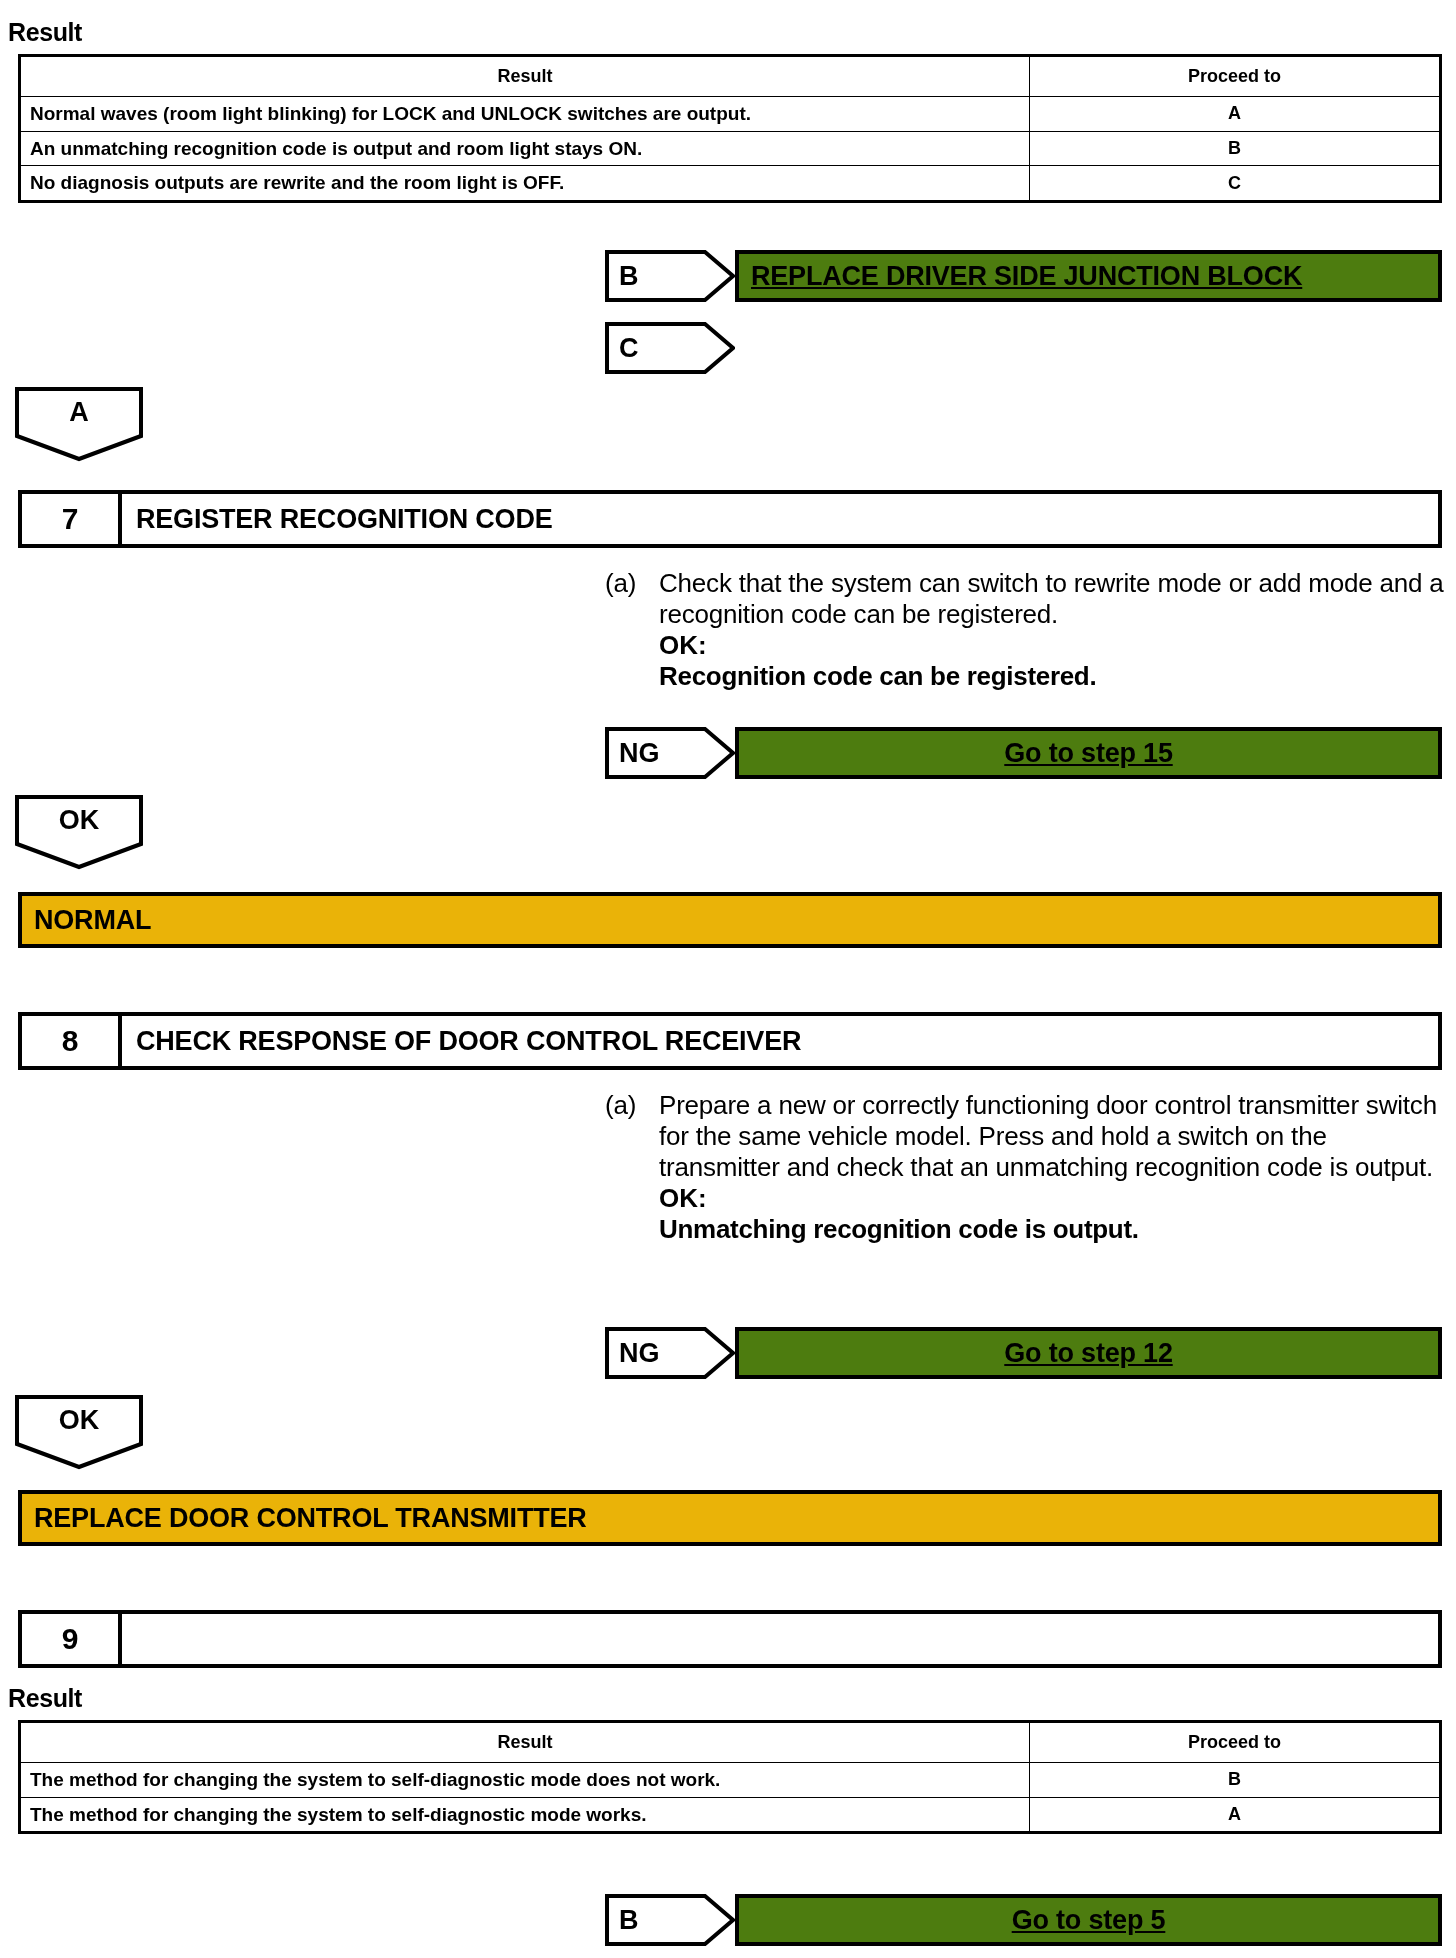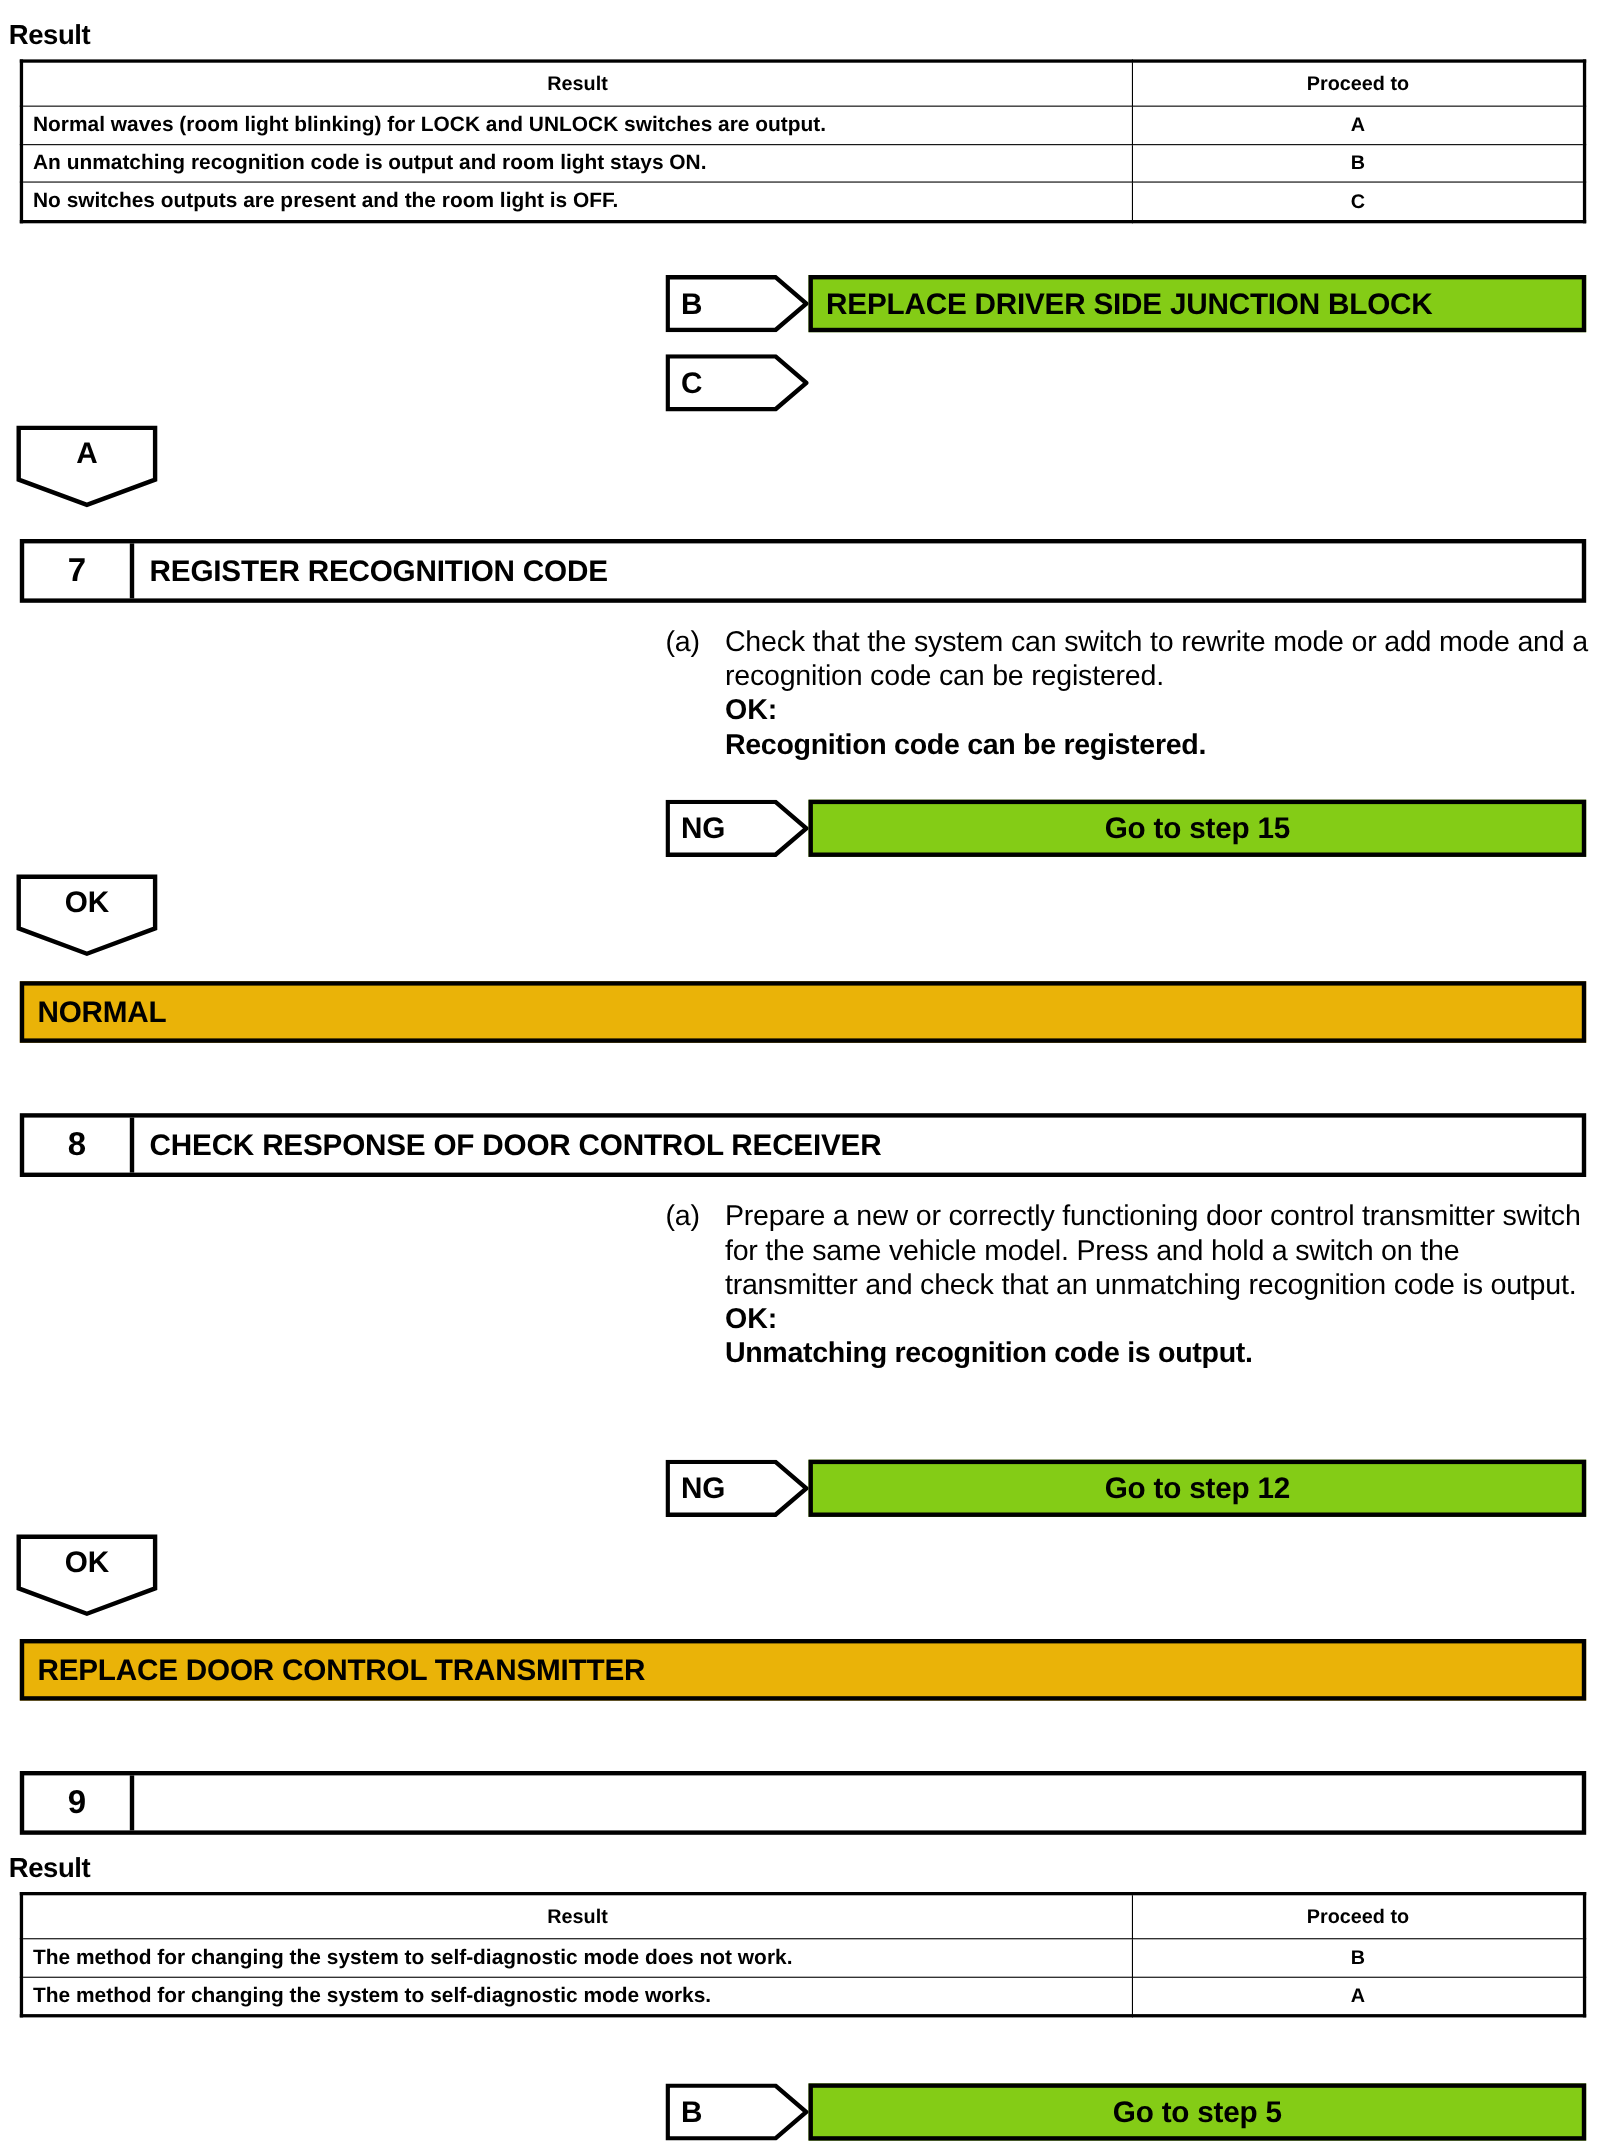--- a/index.html
+++ b/index.html
@@ -75,24 +75,25 @@
     font-size:27px; font-weight:bold;
     color:#000;
   }
   .tag .tag-shape{
     position:absolute; left:0; top:0; width:100%; height:100%;
     pointer-events:none;
   }
   .tag .tag-label{ position:relative; z-index:2; }
   .branch .gobox{
     flex:1 1 auto; box-sizing:border-box;
-    border:4px solid #000; background:#84cc16;
+    border:4px solid #000; background:#4d7c0f;
     display:flex; align-items:center; justify-content:center;
     font-size:27px; font-weight:bold; letter-spacing:-0.2px;
     white-space:nowrap;
+    text-decoration:underline;
   }
   .branch .gobox.left-align{ justify-content:flex-start; padding-left:12px; }
 
   
   .downtag{
     position:absolute; width:130px; height:76px;
   }
   .downtag svg{ position:absolute; left:0; top:0; }
   .downtag .dt-label{
     position:absolute; left:0; top:0; width:100%;
@@ -138,21 +139,21 @@
     <tbody>
       <tr>
         <td class="desc">Normal waves (room light blinking) for LOCK and UNLOCK switches are output.</td>
         <td class="proceed">A</td>
       </tr>
       <tr>
         <td class="desc">An unmatching recognition code is output and room light stays ON.</td>
         <td class="proceed">B</td>
       </tr>
       <tr>
-        <td class="desc">No switches outputs are present and the room light is OFF.</td>
+        <td class="desc">No diagnosis outputs are rewrite and the room light is OFF.</td>
         <td class="proceed">C</td>
       </tr>
     </tbody>
   </table>
 
   <div class="branch" style="left:605px; top:238px; width:837px; height:52px;">
     <div class="tag">
       <svg class="tag-shape" viewBox="0 0 130 52" preserveAspectRatio="none">
         <polygon points="2,2 100,2 128,26 100,50 2,50" fill="#fff" stroke="#000" stroke-width="4"></polygon>
       </svg>

